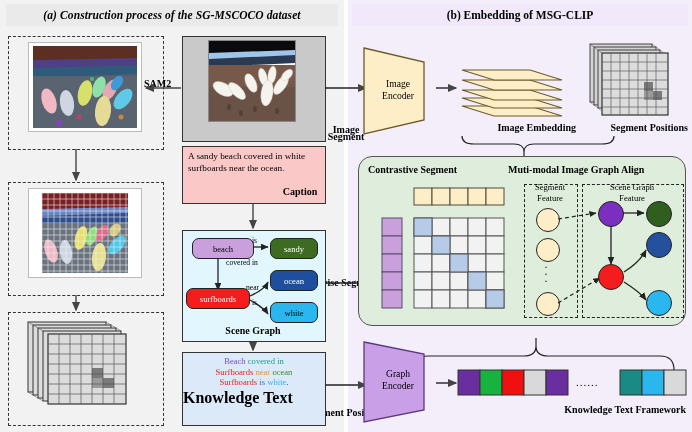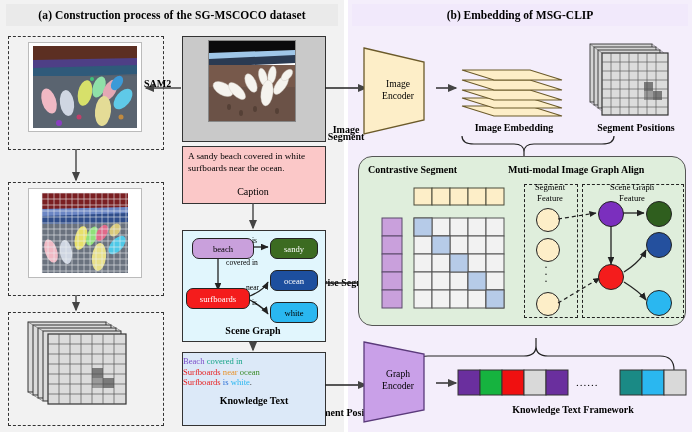--- a/index.html
+++ b/index.html
@@ -4,21 +4,21 @@
 <style>
   html,body{margin:0;padding:0;background:#fff;}
   body{width:692px;height:432px;position:relative;overflow:hidden;
        font-family:"Liberation Serif",serif;color:#000;}
   .abs{position:absolute;}
   
   #panel-a-bg{left:0;top:0;width:344px;height:432px;background:#f2f2f2;}
   #panel-b-bg{left:348px;top:0;width:344px;height:432px;background:#f4eefb;}
   #title-a{left:6px;top:4px;width:332px;height:22px;background:#eaeaea;
            display:flex;align-items:center;justify-content:center;
-           font-weight:bold;font-size:11.5px;letter-spacing:.1px;}
+           font-weight:bold;font-size:11.5px;letter-spacing:.1px;font-style:italic;}
   #title-b{left:352px;top:4px;width:336px;height:22px;background:#f1e9fb;
            display:flex;align-items:center;justify-content:center;
            font-weight:bold;font-size:11.5px;}
   
   .dashbox{border:1.6px dashed #333;background:transparent;}
   .cap{position:absolute;left:0;width:100%;text-align:center;
        font-weight:bold;font-size:10px;}
   
   .picbox{position:absolute;overflow:hidden;}
   
@@ -27,33 +27,33 @@
   #caption-panel{left:182px;top:146px;width:142px;height:56px;background:#fbc8c8;}
   #scene-panel{left:182px;top:230px;width:142px;height:110px;background:#e1f6fd;}
   #knowledge-panel{left:182px;top:352px;width:142px;height:72px;background:#dce9f8;}
   .caption-text{font-size:9.2px;line-height:12px;padding:3px 4px 0 5px;}
   
   .node{position:absolute;border:1.2px solid #222;border-radius:7px;
         display:flex;align-items:center;justify-content:center;
         font-size:8.6px;color:#000;}
   .rel{position:absolute;font-size:7.6px;}
   
-  .ktext{font-size:8.6px;line-height:10.6px;padding-top:3px;}
+  .ktext{font-size:8.6px;line-height:10.6px;text-align:center;padding-top:3px;}
   .ktext span{white-space:nowrap;}
   
   .trapz{position:absolute;}
   .trapz .lbl{position:absolute;left:0;width:100%;text-align:center;
               font-size:9.6px;line-height:11px;}
   #align-module{left:358px;top:156px;width:326px;height:168px;
                 background:#dfeedc;border:1.4px solid #555;border-radius:14px;}
   .modtitle{position:absolute;font-weight:bold;font-size:10px;}
   .circ{position:absolute;border-radius:50%;border:1.2px solid #222;}
   .dashgrp{position:absolute;border:1.5px dashed #222;}
   .smalllbl{position:absolute;text-align:center;font-size:8.6px;line-height:10px;}
-  .embtitle{position:absolute;text-align:center;font-weight:bold;font-size:10px;}
+  .embtitle{position:absolute;text-align:right;font-weight:bold;font-size:10px;}
   svg{position:absolute;left:0;top:0;overflow:visible;}
 </style>
 </head>
 <body>
 
 <div class="abs" id="panel-a-bg"></div>
 <div class="abs" id="panel-b-bg"></div>
 
 <div class="abs" id="title-a">(a) Construction process of the SG-MSCOCO dataset</div>
 <div class="abs" id="title-b">(b) Embedding of MSG-CLIP</div>
@@ -157,21 +157,21 @@
       <ellipse cx="46" cy="68" rx="2" ry="3"></ellipse>
       <ellipse cx="68" cy="70" rx="2" ry="3"></ellipse>
     </g>
   </svg>
 </div>
 <div class="cap" style="top:124px;">Image</div>
 
 <div class="abs solidbox" id="caption-panel">
   <div class="caption-text">A sandy beach covered in white surfboards near the ocean.</div>
 </div>
-<div class="abs" style="left:182px;top:186px;width:142px;text-align:center;font-weight:normal;font-size:10px;">Caption</div>
+<div class="abs" style="left:182px;top:186px;width:142px;text-align:center;font-weight:bold;font-size:10px;padding-left:47px;">Caption</div>
 
 <div class="abs solidbox" id="scene-panel"></div>
 <svg style="left:182px;top:230px;width:142px;height:110px;">
   <defs>
     <marker id="ah" markerWidth="7" markerHeight="7" refX="5.5" refY="2.6" orient="auto">
       <path d="M0,0 L6,2.6 L0,5.2 z" fill="#222"></path>
     </marker>
   </defs>
   <line x1="64" y1="17" x2="86" y2="17" stroke="#222" stroke-width="1.3" marker-end="url(#ah)"></line>
   <line x1="36" y1="28" x2="36" y2="60" stroke="#222" stroke-width="1.3" marker-end="url(#ah)"></line>
@@ -188,21 +188,21 @@
 <div class="rel" style="left:246px;top:283px;">near</div>
 <div class="rel" style="left:252px;top:298px;">is</div>
 <div class="abs" style="left:182px;top:325px;width:142px;text-align:center;font-weight:bold;font-size:10px;">Scene Graph</div>
 
 <div class="abs solidbox" id="knowledge-panel">
   <div class="ktext" id="ktext-host">
       <div><span style="color: rgb(123, 79, 201);">Beach</span><span style="color: rgb(23, 165, 137);"> covered in</span></div>
       <div><span style="color: rgb(232, 30, 30);">Surfboards</span><span style="color: rgb(232, 146, 42);"> near</span><span style="color: rgb(60, 140, 42);"> ocean</span></div>
       <div><span style="color: rgb(232, 30, 30);">Surfboards</span><span style="color: rgb(42, 111, 214);"> is</span><span style="color: rgb(42, 183, 240);"> white</span><span style="color: rgb(17, 17, 17);">.</span></div>
     </div>
-  <div style="text-align:center;font-weight:bold;font-size:10px;margin-top:7px;">Knowledge Text</div>
+  <div style="font-weight:bold;font-size:16px;margin-top:1px;">Knowledge Text</div>
 </div>
 
 <svg style="left:0;top:0;width:692px;height:432px;">
   <defs>
     <marker id="ah2" markerWidth="8" markerHeight="8" refX="6" refY="3" orient="auto">
       <path d="M0,0 L7,3 L0,6 z" fill="#444"></path>
     </marker>
   </defs>
 
   <line x1="181" y1="88" x2="146" y2="88" stroke="#444" stroke-width="1.4" marker-end="url(#ah2)"></line>

